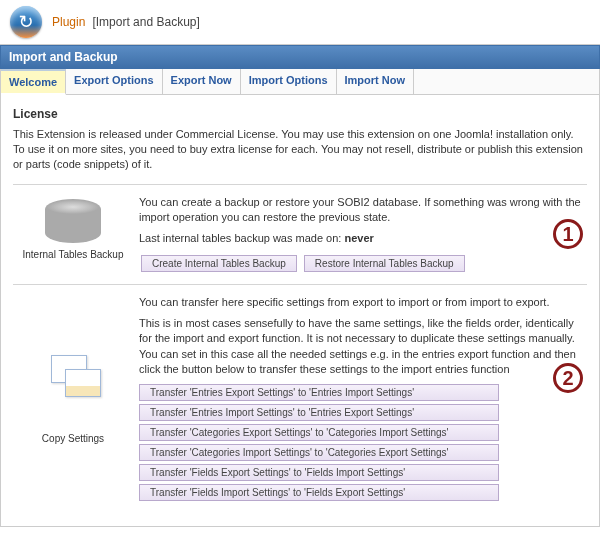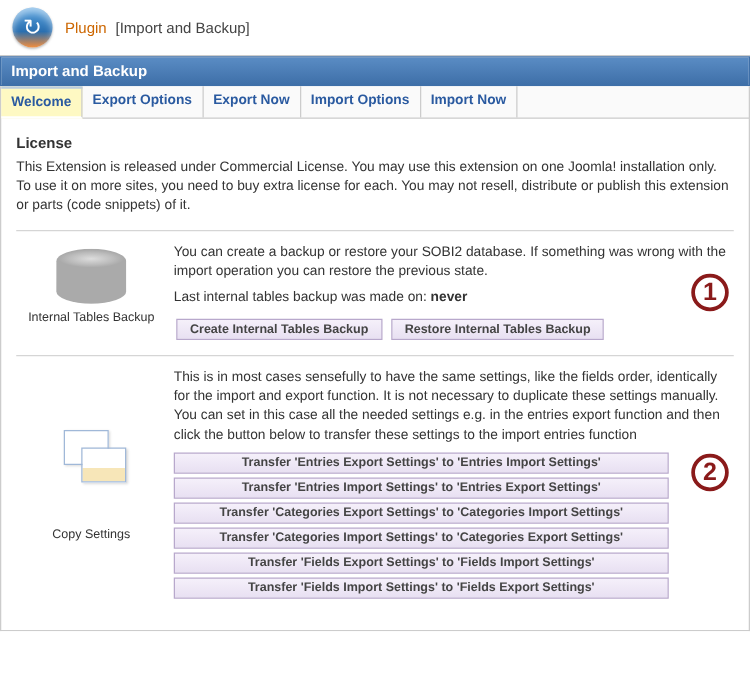--- a/index.html
+++ b/index.html
@@ -99,28 +99,28 @@
   }
   .row-right p { margin-bottom: 6px; }
 
   .btn {
     display: inline-block;
     background: linear-gradient(to bottom, #f5f0fa, #e8e0f2);
     border: 1px solid #b8a8cc;
     color: #444;
     padding: 2px 10px;
     font-size: 10px;
-    font-weight: bold;
+    font-weight: normal;
     cursor: pointer;
     margin: 2px 2px;
-    text-align: center;
+    text-align: left;
   }
   .btn.wide {
     display: block;
-    width: 396px;
+    width: 360px;
     margin: 3px 0;
   }
 
   .circle-num {
     position: absolute;
     right: 4px;
     width: 30px;
     height: 30px;
     border: 3px solid #8a1a1a;
     border-radius: 50%;
@@ -200,20 +200,21 @@
       <div class="circle-num" style="top:24px;">1</div>
     </div>
   </div>
 
   <div class="row">
     <div class="row-left" style="display:flex;flex-direction:column;justify-content:center;gap:28px;">
       <div class="copy-icon"></div>
       <div class="row-left-label">Copy Settings</div>
     </div>
     <div class="row-right">
+      <p>You can transfer here specific settings from export to import or from import to export.</p>
       <p>This is in most cases sensefully to have the same settings, like the fields order, identically for the import and export function. It is not necessary to duplicate these settings manually. You can set in this case all the needed settings e.g. in the entries export function and then click the button below to transfer these settings to the import entries function</p>
       <div class="circle-num" style="top:68px;">2</div>
       <button class="btn wide">Transfer 'Entries Export Settings' to 'Entries Import Settings'</button>
       <button class="btn wide">Transfer 'Entries Import Settings' to 'Entries Export Settings'</button>
       <button class="btn wide">Transfer 'Categories Export Settings' to 'Categories Import Settings'</button>
       <button class="btn wide">Transfer 'Categories Import Settings' to 'Categories Export Settings'</button>
       <button class="btn wide">Transfer 'Fields Export Settings' to 'Fields Import Settings'</button>
       <button class="btn wide">Transfer 'Fields Import Settings' to 'Fields Export Settings'</button>
     </div>
   </div>

